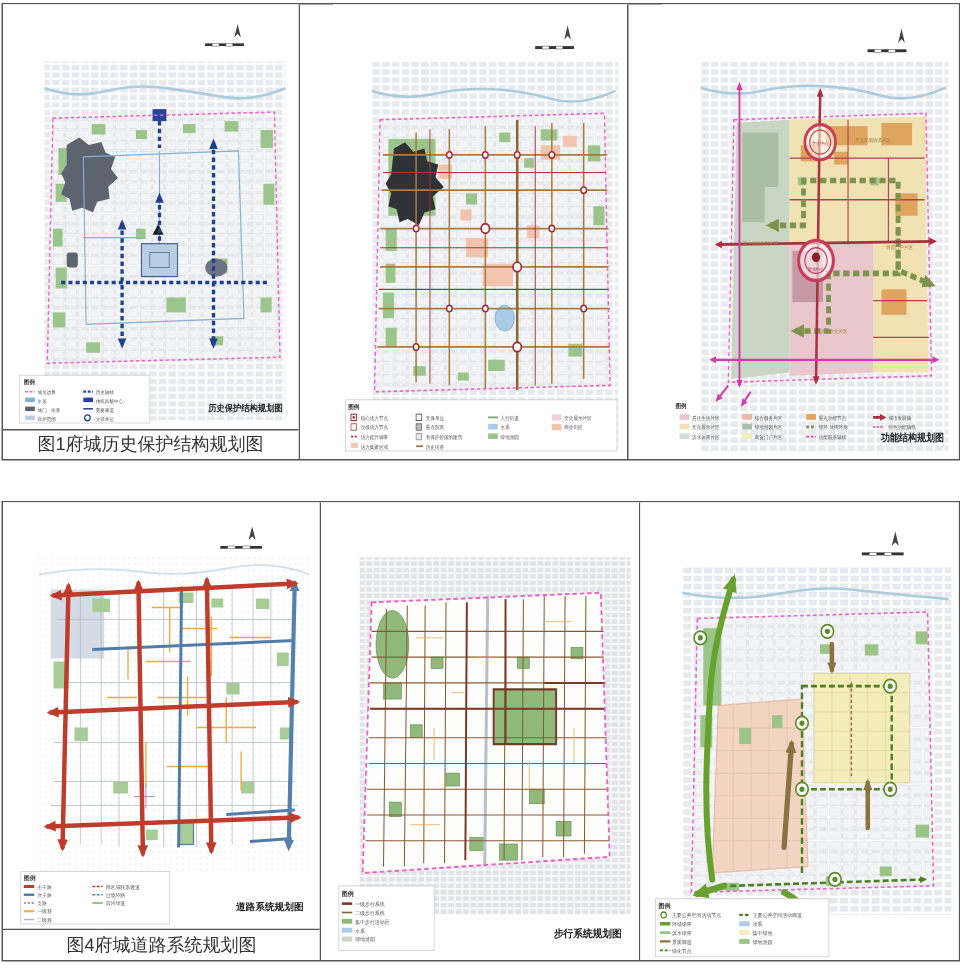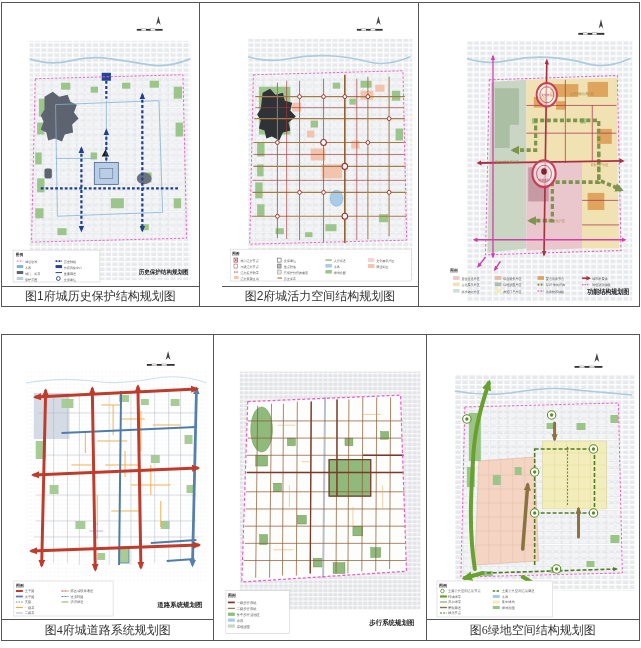--- a/index.html
+++ b/index.html
@@ -5,21 +5,21 @@
   html,body{margin:0;padding:0;background:#fff;}
   body{width:641px;height:648px;position:relative;font-family:"Liberation Sans",sans-serif;overflow:hidden;}
   .grid{position:absolute;left:1px;width:637px;display:grid;grid-template-columns:1fr 1fr 1fr;border:1px solid #555;background:#fff;}
   #row1{top:2px;height:303px;gap:22px;}
   #row2{top:334px;height:305px;}
   .panel{border-right:1px solid #555;display:flex;flex-direction:column;min-width:0;background:#fff;}
   .panel:last-child{border-right:none;}
   .map-area{flex:1;position:relative;overflow:hidden;background:#fff;}
   .map-area svg{width:100%;height:100%;display:block;}
   .caption{height:19px;border-top:1px solid #555;display:flex;align-items:center;justify-content:center;font-size:12px;color:#333;background:#fff;}
-  #row2 .caption{height:20px;font-family:Liberation Serif, serif;}
+  #row2 .caption{height:20px;}
   svg text{font-family:"Liberation Sans",sans-serif;}
   .lgt{font-size:4px;font-weight:bold;fill:#333;}
   .lg{font-size:3.3px;fill:#555;}
   .ml{font-size:6px;font-weight:bold;fill:#222;}
   .ml3{font-size:6.5px;}
   .zl{font-size:3.2px;fill:#a08040;}
   .cl{font-size:3px;fill:#b03050;}
   .lgbox{fill:#fff;stroke:#c9c9c9;stroke-width:0.5;}
 </style>
 </head>
@@ -241,21 +241,20 @@
             <text class="lg" x="121" y="265.5">水系</text>
         <rect x="112" y="268" width="7" height="3.5" fill="#9cc58c"></rect>
             <text class="lg" x="121" y="271.5">绿地游园</text>
         <rect x="158" y="256" width="7" height="4" fill="#f0d3d8"></rect>
             <text class="lg" x="167" y="259.5">文化展示片区</text>
         <rect x="158" y="262" width="7" height="4" fill="#f3c4ad"></rect>
             <text class="lg" x="167" y="265.5">商业街区</text>
       </g>
     </svg>
     </div>
-    <div class="caption">图2府城活力空间结构规划图</div>
   </div>
 
   <div class="panel">
     <div class="map-area">
     <svg viewBox="0 0 213 284" preserveAspectRatio="none">
       <rect x="28" y="36" width="178" height="244" fill="url(#pOut)"></rect>
       <path d="M28,52 Q50,58 72,54 T116,51 T158,57 T204,52" fill="none" stroke="#abcbdf" stroke-width="1.6"></path>
       <g transform="translate(170,15)">
             <polygon points="0,9 2.4,0 4.8,9 2.4,6.6" fill="#444"></polygon>
           </g>
@@ -554,15 +553,14 @@
             <text class="lg" x="75" y="257.5">主要公共空间活动廊道</text>
         <rect x="66" y="260" width="7" height="3" fill="#a8cbe8"></rect>
             <text class="lg" x="75" y="263">水系</text>
         <rect x="66" y="265.5" width="7" height="3" fill="#f2edba"></rect>
             <text class="lg" x="75" y="268.5">集中绿地</text>
         <rect x="66" y="271" width="7" height="3" fill="#9bc487"></rect>
             <text class="lg" x="75" y="274">绿地游园</text>
       </g>
     </svg>
     </div>
-    <div class="caption">图6绿地空间结构规划图</div>
   </div>
 </div>
 
 </body></html>

